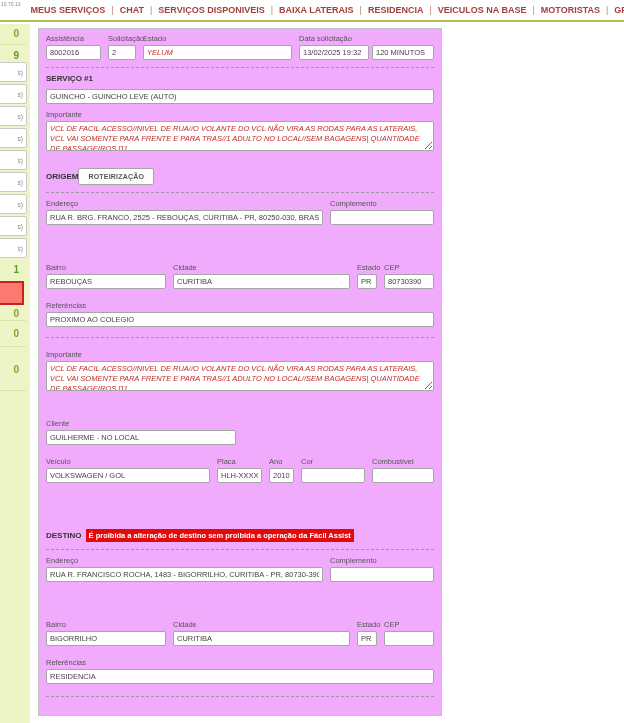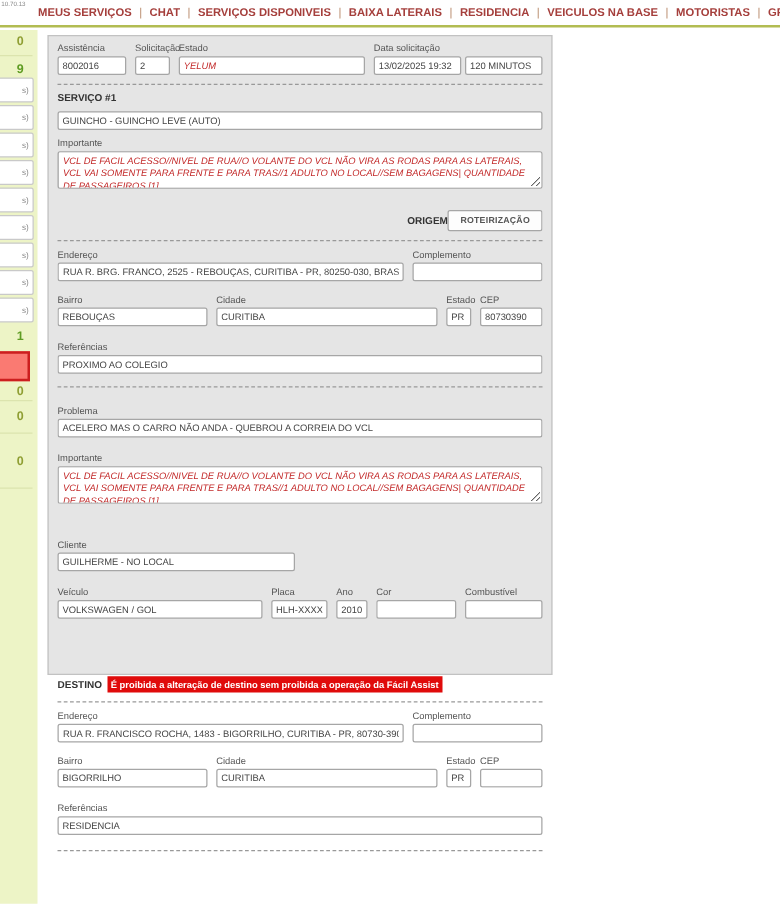--- a/index.html
+++ b/index.html
@@ -17,45 +17,45 @@
   .sidebar { position:absolute; left:0; top:24px; width:30px; height:699px; background:#edf4c6; }
   .side-num { position:absolute; right:11px; font-size:10px; font-weight:bold; }
   .num-olive { color:#8f9e33; } .num-green { color:#5e9c22; }
   .side-sep { position:absolute; left:0; width:26px; border-top:1px solid #dce4ae; }
   .side-box { position:absolute; left:-60px; width:87px; height:20px; background:#fff;
               border:1px solid #c9c9c9; border-radius:2px; font-size:6.5px; color:#888;
               display:flex; align-items:center; justify-content:flex-end; padding-right:3px; }
   .side-alert { position:absolute; left:-40px; width:64px; height:24px; background:#fa7a72;
                 border:2px solid #cc1f1f; }
   
-  .panel { position:absolute; left:38px; top:28px; width:404px; height:512px;
-           background:#e5e5e5; border:1px solid #c2c2c2; padding:5px 7px; font-size:7.5px; }
+  .panel { position:absolute; left:38px; top:28px; width:404px; height:688px;
+           background:#f0abfc; border:1px solid #c2c2c2; padding:5px 7px; font-size:7.5px; }
   .row { display:flex; gap:7px; align-items:flex-end; }
   .fld { display:flex; flex-direction:column; }
   .fld label { color:#555; font-size:7.5px; margin-bottom:2px; }
   .fld input, .fld textarea {
       border:1px solid #a6a6a6; background:#fff; color:#444; font-size:7.5px;
       font-family:"Liberation Sans","DejaVu Sans",sans-serif; padding:2px 3px;
       border-radius:2px; outline:none; }
   .fld input { height:15px; }
   .fld textarea { height:30px; resize:both; line-height:1.35; }
   .red-text input, .red-text textarea, input.red-val { color:#c32b2b;font-style:italic; }
   .dash { border:none; border-top:1px dashed #999; margin:7px 0 0 0; }
   .sect-title { font-size:8px; font-weight:bold; color:#333; }
   .flex1 { flex:1; min-width:0; }
   .btn { background:#fdfdfd; border:1px solid #a6a6a6; border-radius:2px; font-size:7px;
          font-weight:bold; color:#555; padding:4px 9px; cursor:pointer; letter-spacing:.2px; }
   .badge { background:#e00b0b; color:#fff; font-weight:bold; font-size:7.5px;
            padding:2px 3px; margin-left:4px; }
   .w55{width:55px;} .w28{width:28px;} .w70{width:70px;} .w104{width:104px;}
-  .w120{width:120px;} .w20{width:20px;} .w50{width:50px;} .w190{width:190px;}
+  .w120{width:120px;margin-top:28px;} .w20{width:20px;} .w50{width:50px;} .w190{width:190px;}
   .w45{width:45px;} .w25{width:25px;justify-content:space-between;} .w64{width:64px;} .w62{width:62px;}
   .mt6{margin-top:6px;} .mt10{margin-top:10px;} .mt12{margin-top:12px;} .mt14{margin-top:14px;}
   .mt16{margin-top:28px;} .mt18{margin-top:18px;} .mt46{margin-top:46px;}
-  .title-row { display:flex; align-items:center; justify-content:flex-end;margin-top:17px; }
+  .title-row { display:flex; align-items:center; justify-content:flex-start;margin-top:17px; }
 </style>
 </head>
 <body>
 
 <div class="topbar">
   <span class="ip-frag">10.70.13</span>
   <nav class="menu">
     <span class="menu-item">MEUS SERVIÇOS</span>
     <span class="menu-sep">|</span>
     <span class="menu-item">CHAT</span>
@@ -169,24 +169,20 @@
       <input value="80730390" style="">
     </div>
   </div>
   <div class="fld mt12">
     <label>Referências</label>
     <input value="PROXIMO AO COLEGIO" style="">
   </div>
 
   <hr class="dash" style="margin-top:10px">
 
-  <div class="fld mt14">
-    <label>Problema</label>
-    <input value="ACELERO MAS O CARRO NÃO ANDA - QUEBROU A CORREIA DO VCL" style="">
-  </div>
   <div class="fld red-text mt12">
     <label>Importante</label>
     <textarea style="">VCL DE FACIL ACESSO//NIVEL DE RUA//O VOLANTE DO VCL NÃO VIRA AS RODAS PARA AS LATERAIS, VCL VAI SOMENTE PARA FRENTE E PARA TRAS//1 ADULTO NO LOCAL//SEM BAGAGENS| QUANTIDADE DE PASSAGEIROS [1]</textarea>
   </div>
 
   <div class="row mt16">
     <div class="fld w190">
       <label>Cliente</label>
       <input value="GUILHERME - NO LOCAL" style="">
     </div>

